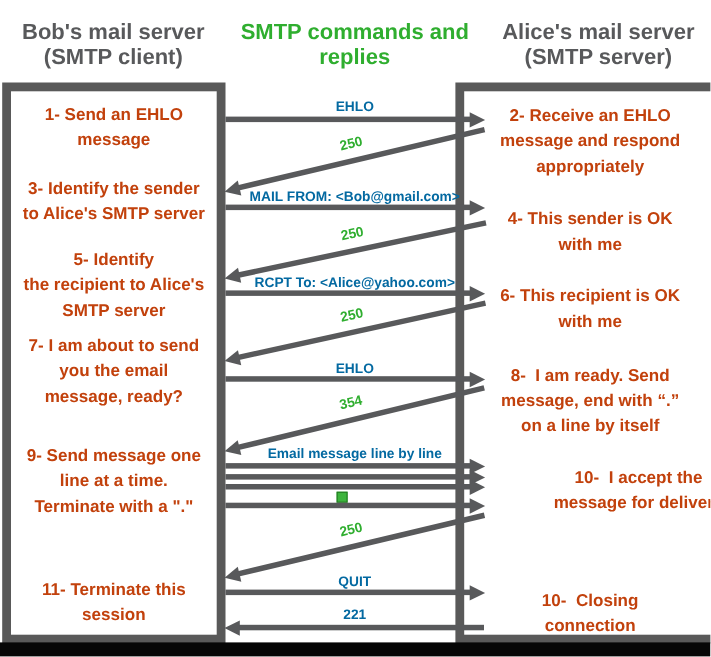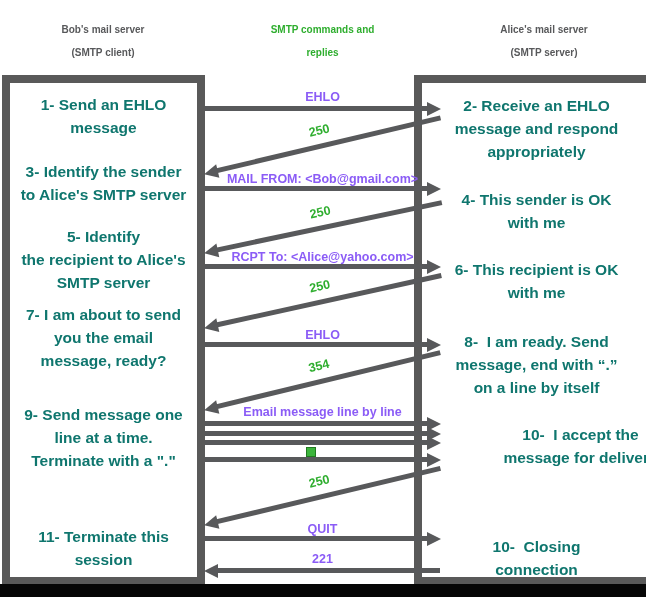--- a/index.html
+++ b/index.html
@@ -1,36 +1,36 @@
 <!DOCTYPE html>
 <html><head>
 <meta charset="utf-8">
 <style>
   html,body{margin:0;padding:0;background:#ffffff;}
   .canvas{
     position:relative;width:646px;height:597px;background:#ffffff;overflow:hidden;
     font-family:"Liberation Sans", sans-serif;
   }
   .hdr{
-    position:absolute;top:18px;font-size:10px;font-weight:bold;line-height:23px;
+    position:absolute;top:18px;font-size:20px;font-weight:bold;line-height:23px;
     text-align:center;white-space:pre-wrap;color:#58595b;
   }
   .hdr.green{color:#2fae2f;}
   .partybox{
     position:absolute;top:75px;height:494px;background:#ffffff;
     border:8px solid #595959;box-sizing:content-box;
   }
   .step{
     position:absolute;left:0;width:100%;text-align:center;white-space:pre-wrap;
-    color:#0f766e;font-weight:bold;font-size:15.5px;line-height:23px;
+    color:#c2410c;font-weight:bold;font-size:15.5px;line-height:23px;
   }
   .lane{position:absolute;left:205px;top:0;width:235px;height:597px;}
   .msglabel{
     position:absolute;left:0;width:235px;text-align:center;
-    color:#8b5cf6;font-weight:bold;font-size:12.5px;line-height:14px;white-space:pre;
+    color:#0369a1;font-weight:bold;font-size:12.5px;line-height:14px;white-space:pre;
   }
   .arr{position:absolute;left:0;width:235px;height:5px;}
   .arr .shaft{position:absolute;top:0;height:5px;background:#58595b;}
   .arr.right .shaft{left:0;right:8px;}
   .arr.left .shaft{left:8px;right:0;}
   .head-r{
     position:absolute;right:-1px;top:-4.5px;width:0;height:0;
     border-left:14px solid #58595b;border-top:7px solid transparent;border-bottom:7px solid transparent;
   }
   .head-l{

